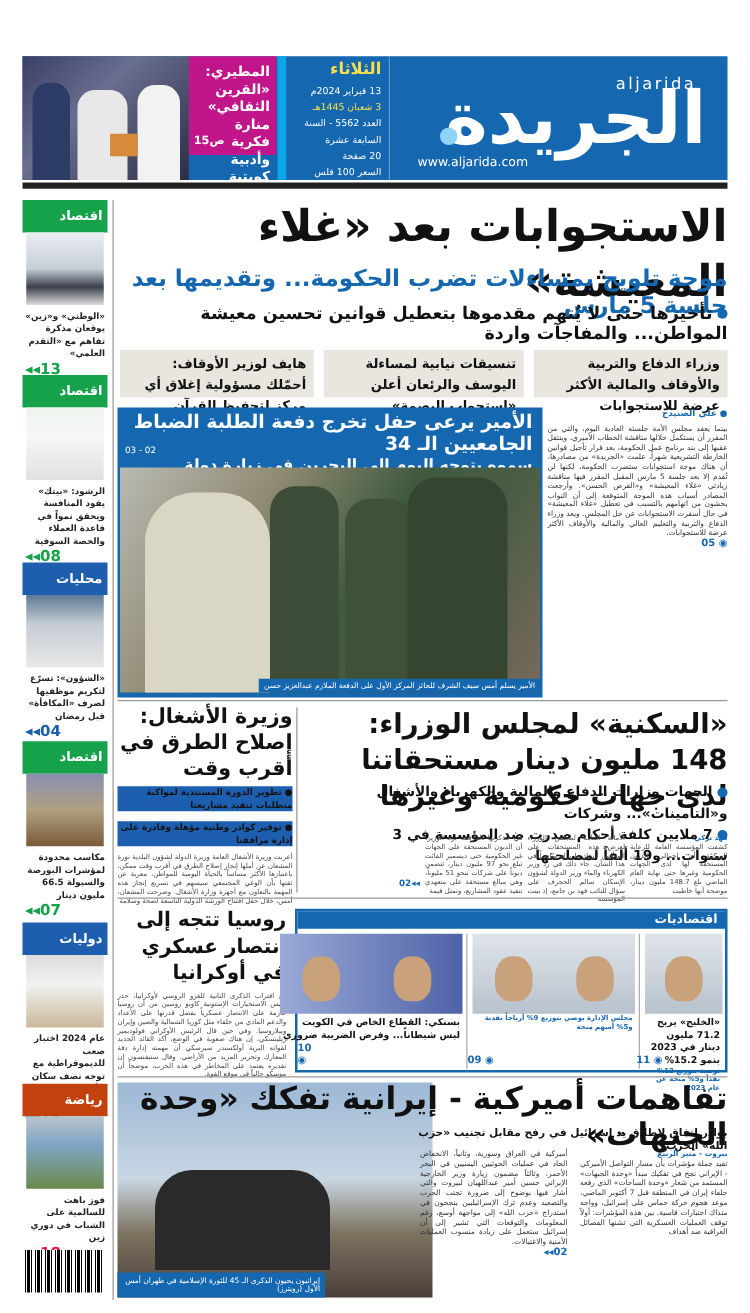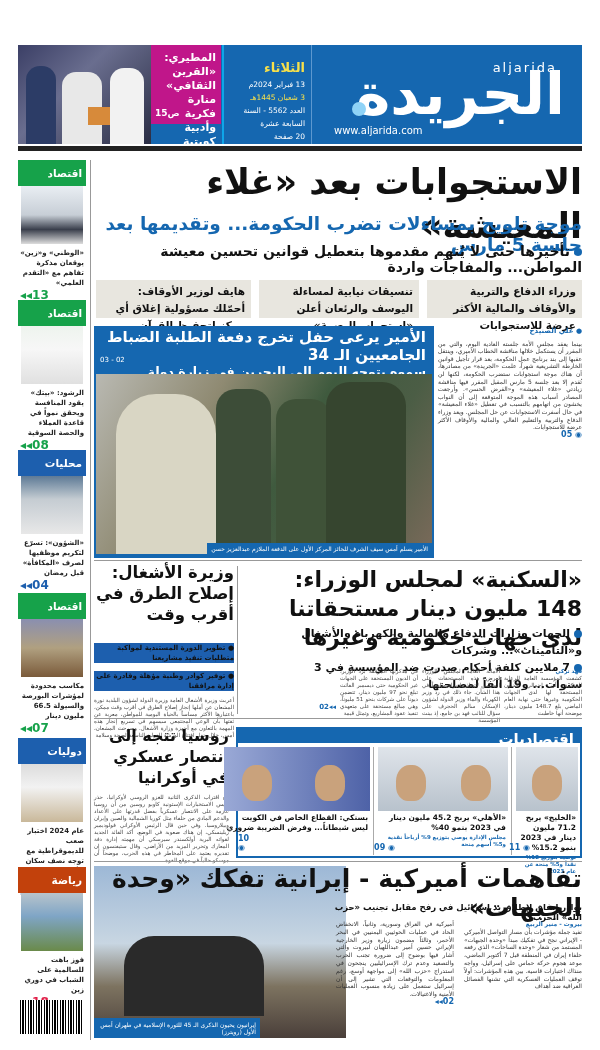--- a/index.html
+++ b/index.html
@@ -5,21 +5,21 @@
 *{box-sizing:border-box;margin:0;padding:0}
 html,body{width:600px;height:1050px;background:#fff;overflow:hidden}
 body{font-family:"DejaVu Sans",sans-serif;direction:rtl;color:#111;position:relative}
 .abs{position:absolute}
 
 #mast{left:18px;top:45px;width:564px;height:99px;background:#1567b0}
 #photo{left:18px;top:45px;width:133px;height:99px;background:linear-gradient(135deg,#3b3f66 0%,#6a6e8f 40%,#2a2d44 100%)}
 #photo .p{position:absolute;bottom:0;border-radius:14px 14px 0 0}
 #promo{left:151px;top:45px;width:70px;height:79px;background:#c0168a;color:#fff;padding:6px 5px;font-weight:bold;font-size:11px;line-height:14px;text-align:right}
 #promo .pg{position:absolute;left:4px;bottom:4px;font-size:9px}
-#dateblk{left:222px;top:45px;width:90px;height:99px;color:#fff;padding:16px 6px;text-align:right;border-left:2px solid #0ea5e9;border-right:1px solid #5d98cf}
+#dateblk{left:222px;top:45px;width:90px;height:99px;color:#fff;padding:4px 6px;text-align:right;border-left:7px solid #0ea5e9;border-right:1px solid #5d98cf}
 #dateblk .day{color:#f7e04a;font-weight:bold;font-size:13px;margin-bottom:4px}
 #dateblk div{font-size:7.5px;line-height:13px}
 #dateblk .hij{color:#f7e04a}
 #logo{left:320px;top:50px;width:255px;height:92px;color:#fff}
 #logo .ar{position:absolute;right:10px;top:10px;font-size:58px;font-weight:bold;font-family:"DejaVu Sans",sans-serif;letter-spacing:-2px}
 #logo .lat{position:absolute;right:18px;top:10px;font-size:13px;letter-spacing:2px;direction:ltr}
 #logo .url{position:absolute;left:14px;bottom:6px;font-size:10px;direction:ltr}
 #logo .dot{position:absolute;left:32px;bottom:26px;width:14px;height:14px;border-radius:50%;background:#8fd3f7}
 #rule{left:18px;top:146px;width:564px;height:5px;background:#222}
 
@@ -49,29 +49,29 @@
 #artcol .by{color:#1567b0;font-weight:bold;font-size:7px;margin-bottom:4px}
 .pgref{color:#1567b0;font-weight:bold;font-size:8px;direction:ltr;display:inline-block}
 .hr{height:1px;background:#999}
 
 #sak{right:18px;top:565px;width:320px;font-size:22px;font-weight:bold;line-height:29px;text-align:right}
 #sakb{right:18px;top:625px;width:320px;font-size:11px;font-weight:bold;line-height:17px;text-align:right}
 #sakcols{right:18px;top:668px;width:320px;height:44px;font-size:5.5px;line-height:7px;color:#444}
 #sakcols div{position:absolute;top:0;width:78px;text-align:justify}
 #works{left:94px;top:562px;width:140px}
 #works .t{font-size:16.5px;font-weight:bold;line-height:21px;}
-#works .b{font-size:7px;font-weight:bold;line-height:10px;text-align:right;margin-top:18px}
+#works .b{font-size:7px;font-weight:bold;line-height:10px;text-align:right;margin-top:4px}
 #works .body{font-size:5.5px;line-height:7px;color:#444;margin-top:6px;text-align:justify}
 
 #rus{left:94px;top:725px;width:135px}
 #rus .t{font-size:16px;font-weight:bold;line-height:21px;text-align:right}
 #rus .body{font-size:5.5px;line-height:7px;color:#444;margin-top:6px;text-align:justify}
 
 #econ{left:236px;top:727px;width:346px;height:131px;border:2px solid #1567b0}
-#econ .hd{background:#1567b0;height:14px;color:#fff;font-size:15px;font-weight:bold;padding:1px 6px;text-align:right}
+#econ .hd{background:#1567b0;height:14px;color:#fff;font-size:10px;font-weight:bold;padding:1px 6px;text-align:right}
 .ec{position:absolute;top:18px}
 .ec .ph{height:64px;background:linear-gradient(180deg,#dfe4ea,#b8c2cc)}
 .ec .face{position:absolute;border-radius:45% 45% 40% 40%;background:#c9a27c}
 .ec .tt{font-size:7.5px;font-weight:bold;line-height:10px;text-align:right;padding:2px 2px 0}
 .ec .sub{font-size:5.5px;color:#1567b0;font-weight:bold;line-height:7px;text-align:right;padding:1px 2px}
 
 #iranph{left:94px;top:866px;width:252px;height:172px;background:linear-gradient(180deg,#9db8d6 0%,#c8d6e2 45%,#7d7360 70%,#4a3f3a 100%)}
 #iranph .cap{position:absolute;left:0;bottom:0;width:166px;background:#1567b0;color:#fff;font-size:6px;padding:3px 4px;text-align:right}
 #iranh{right:18px;top:864px;width:490px;font-size:25px;font-weight:bold;text-align:right;letter-spacing:-0.5px}
 #iransub{right:18px;top:902px;width:250px;font-size:8.5px;font-weight:bold;text-align:right}
@@ -216,21 +216,20 @@
   <div class="abs" style="right:68px;top:18px;width:1px;height:108px;background:#aaa"></div>
   <div class="ec" style="right:72px;width:130px">
     <div class="ph" style="display:flex">
       <div style="flex:1;position:relative">
           <div class="face" style="left:18px;top:18px;width:30px;height:36px"></div>
         </div>
       <div style="flex:1;position:relative">
           <div class="face" style="left:18px;top:18px;width:30px;height:36px"></div>
         </div>
     </div>
-    <div class="tt">«الأهلي» يربح 45.2 مليون دينار في 2023 بنمو 40%</div>
     <div class="sub">مجلس الإدارة يوصي بتوزيع 9% أرباحاً نقدية و5% أسهم منحة</div>
   </div>
   <div class="abs" style="right:206px;top:18px;width:1px;height:108px;background:#aaa"></div>
   <div class="ec" style="right:210px;width:146px">
     <div class="ph" style="display:flex;background:linear-gradient(90deg,#9aa9d6,#4e62a7)">
       <div style="flex:1;position:relative">
           <div class="face" style="left:18px;top:18px;width:30px;height:36px"></div>
         </div>
       <div style="flex:1;position:relative">
           <div class="face" style="left:18px;top:18px;width:30px;height:36px"></div>

